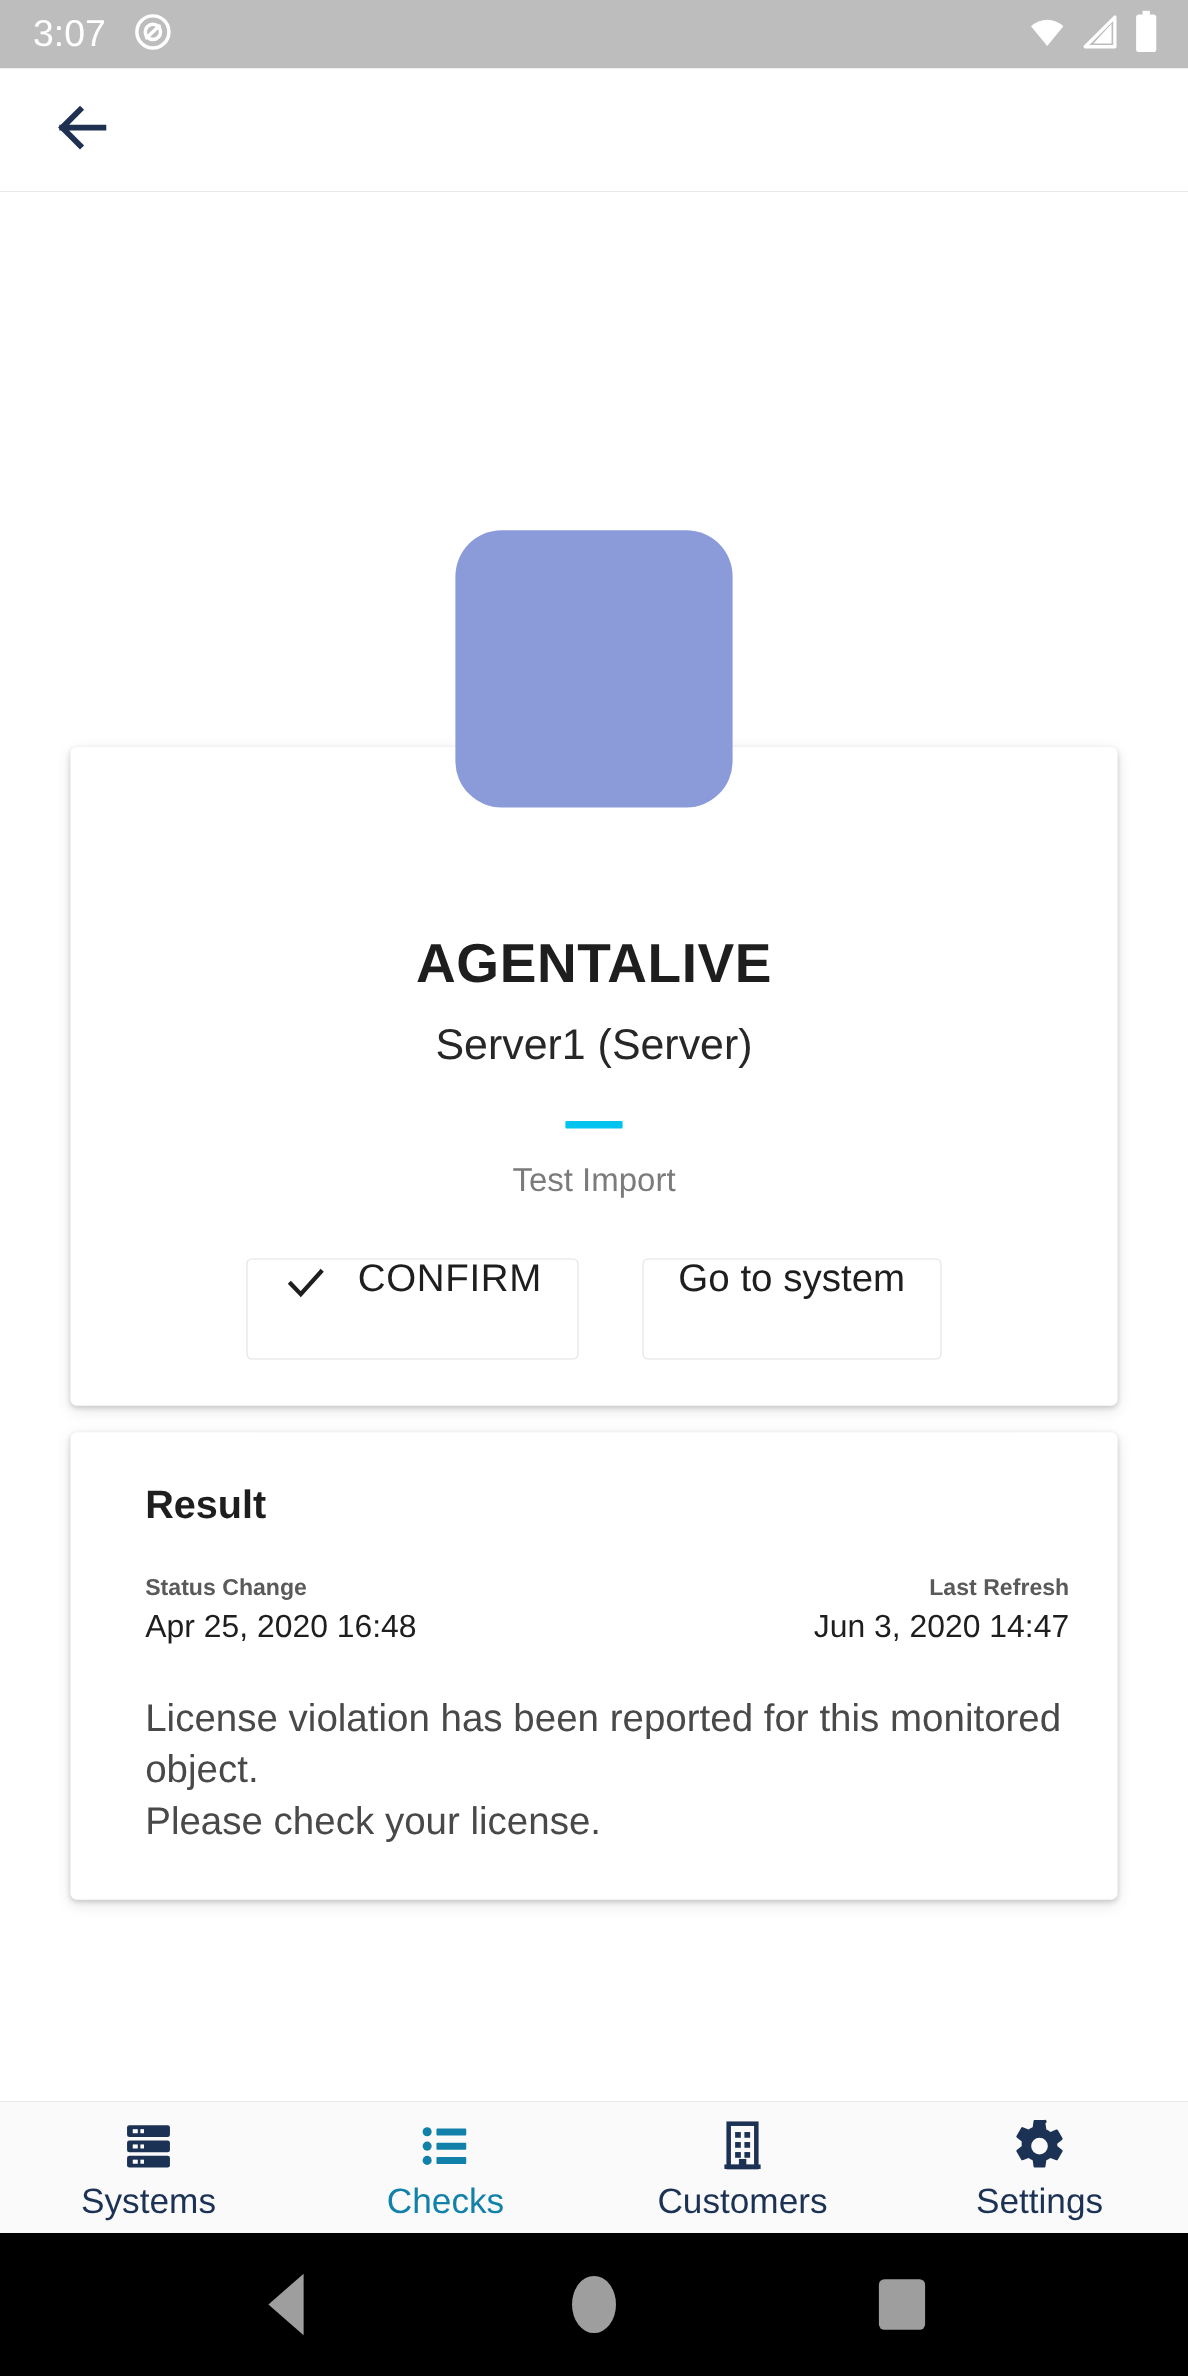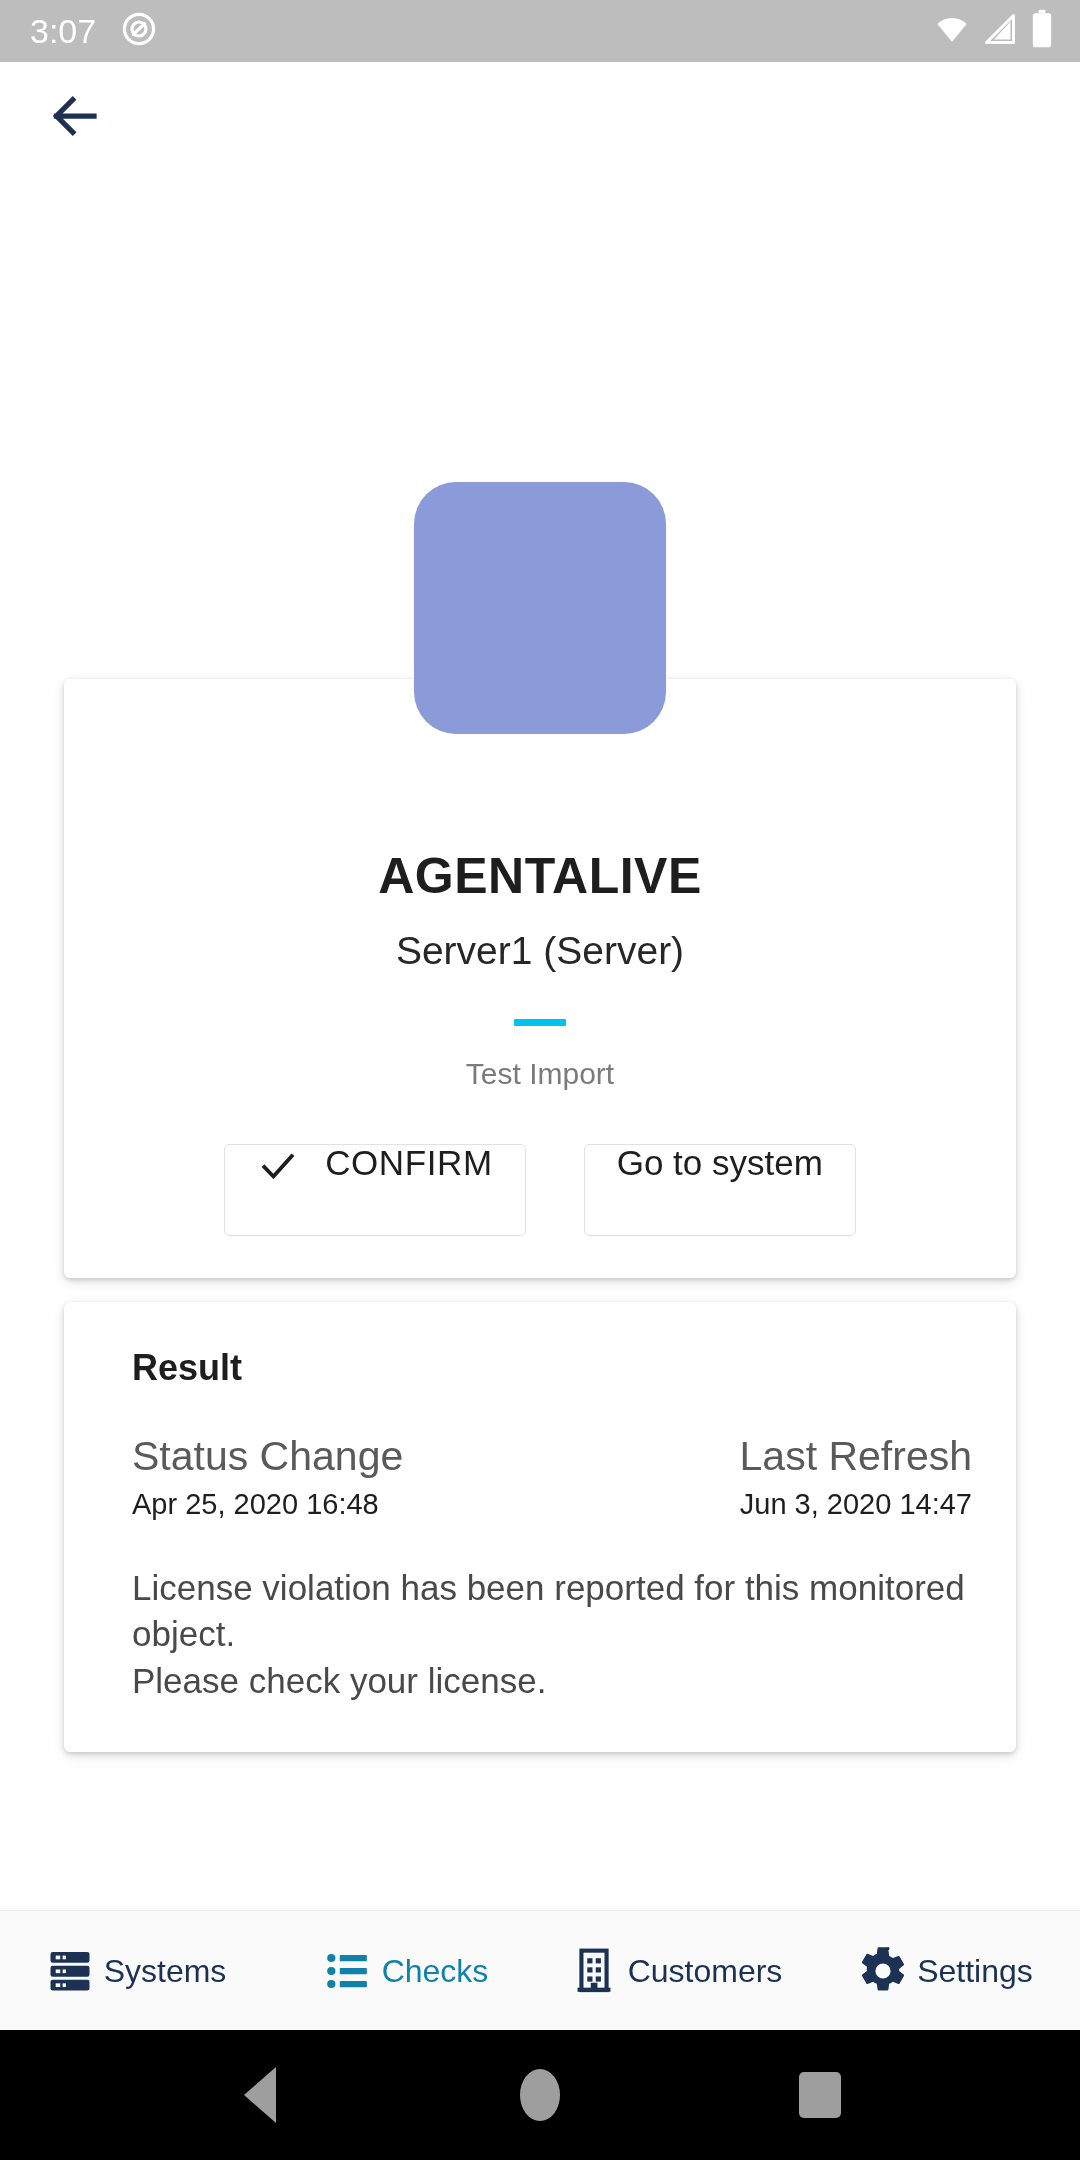--- a/index.html
+++ b/index.html
@@ -168,23 +168,23 @@
   }
   .meta-row {
     display: flex;
     justify-content: space-between;
     align-items: flex-start;
     margin-top: 42px;
   }
   .meta-block { line-height: 1.25; }
   .meta-block.right { text-align: right; }
   .meta-label {
-    font-size: 41px;
+    font-size: 21px;
     color: #5a5a5a;
-    font-weight: 400;
+    font-weight: 700;
   }
   .meta-value {
     font-size: 29px;
     color: #1e1e1e;
     font-weight: 400;
     margin-top: 4px;
     white-space: nowrap;
   }
   .result-message {
     margin-top: 42px;
@@ -199,21 +199,21 @@
     flex: 0 0 120px;
     height: 120px;
     background: #fafafa;
     border-top: 1px solid #ececec;
     display: flex;
     align-items: center;
   }
   .nav-item {
     flex: 1 1 25%;
     display: flex;
-    flex-direction: row;
+    flex-direction: column;
     align-items: center;
     justify-content: center;
     gap: 8px;
     cursor: pointer;
     height: 100%;
   }
   .nav-icon { height: 52px; display: flex; align-items: center; justify-content: center; }
   .nav-label {
     font-size: 32px;
     color: #1c3255;

